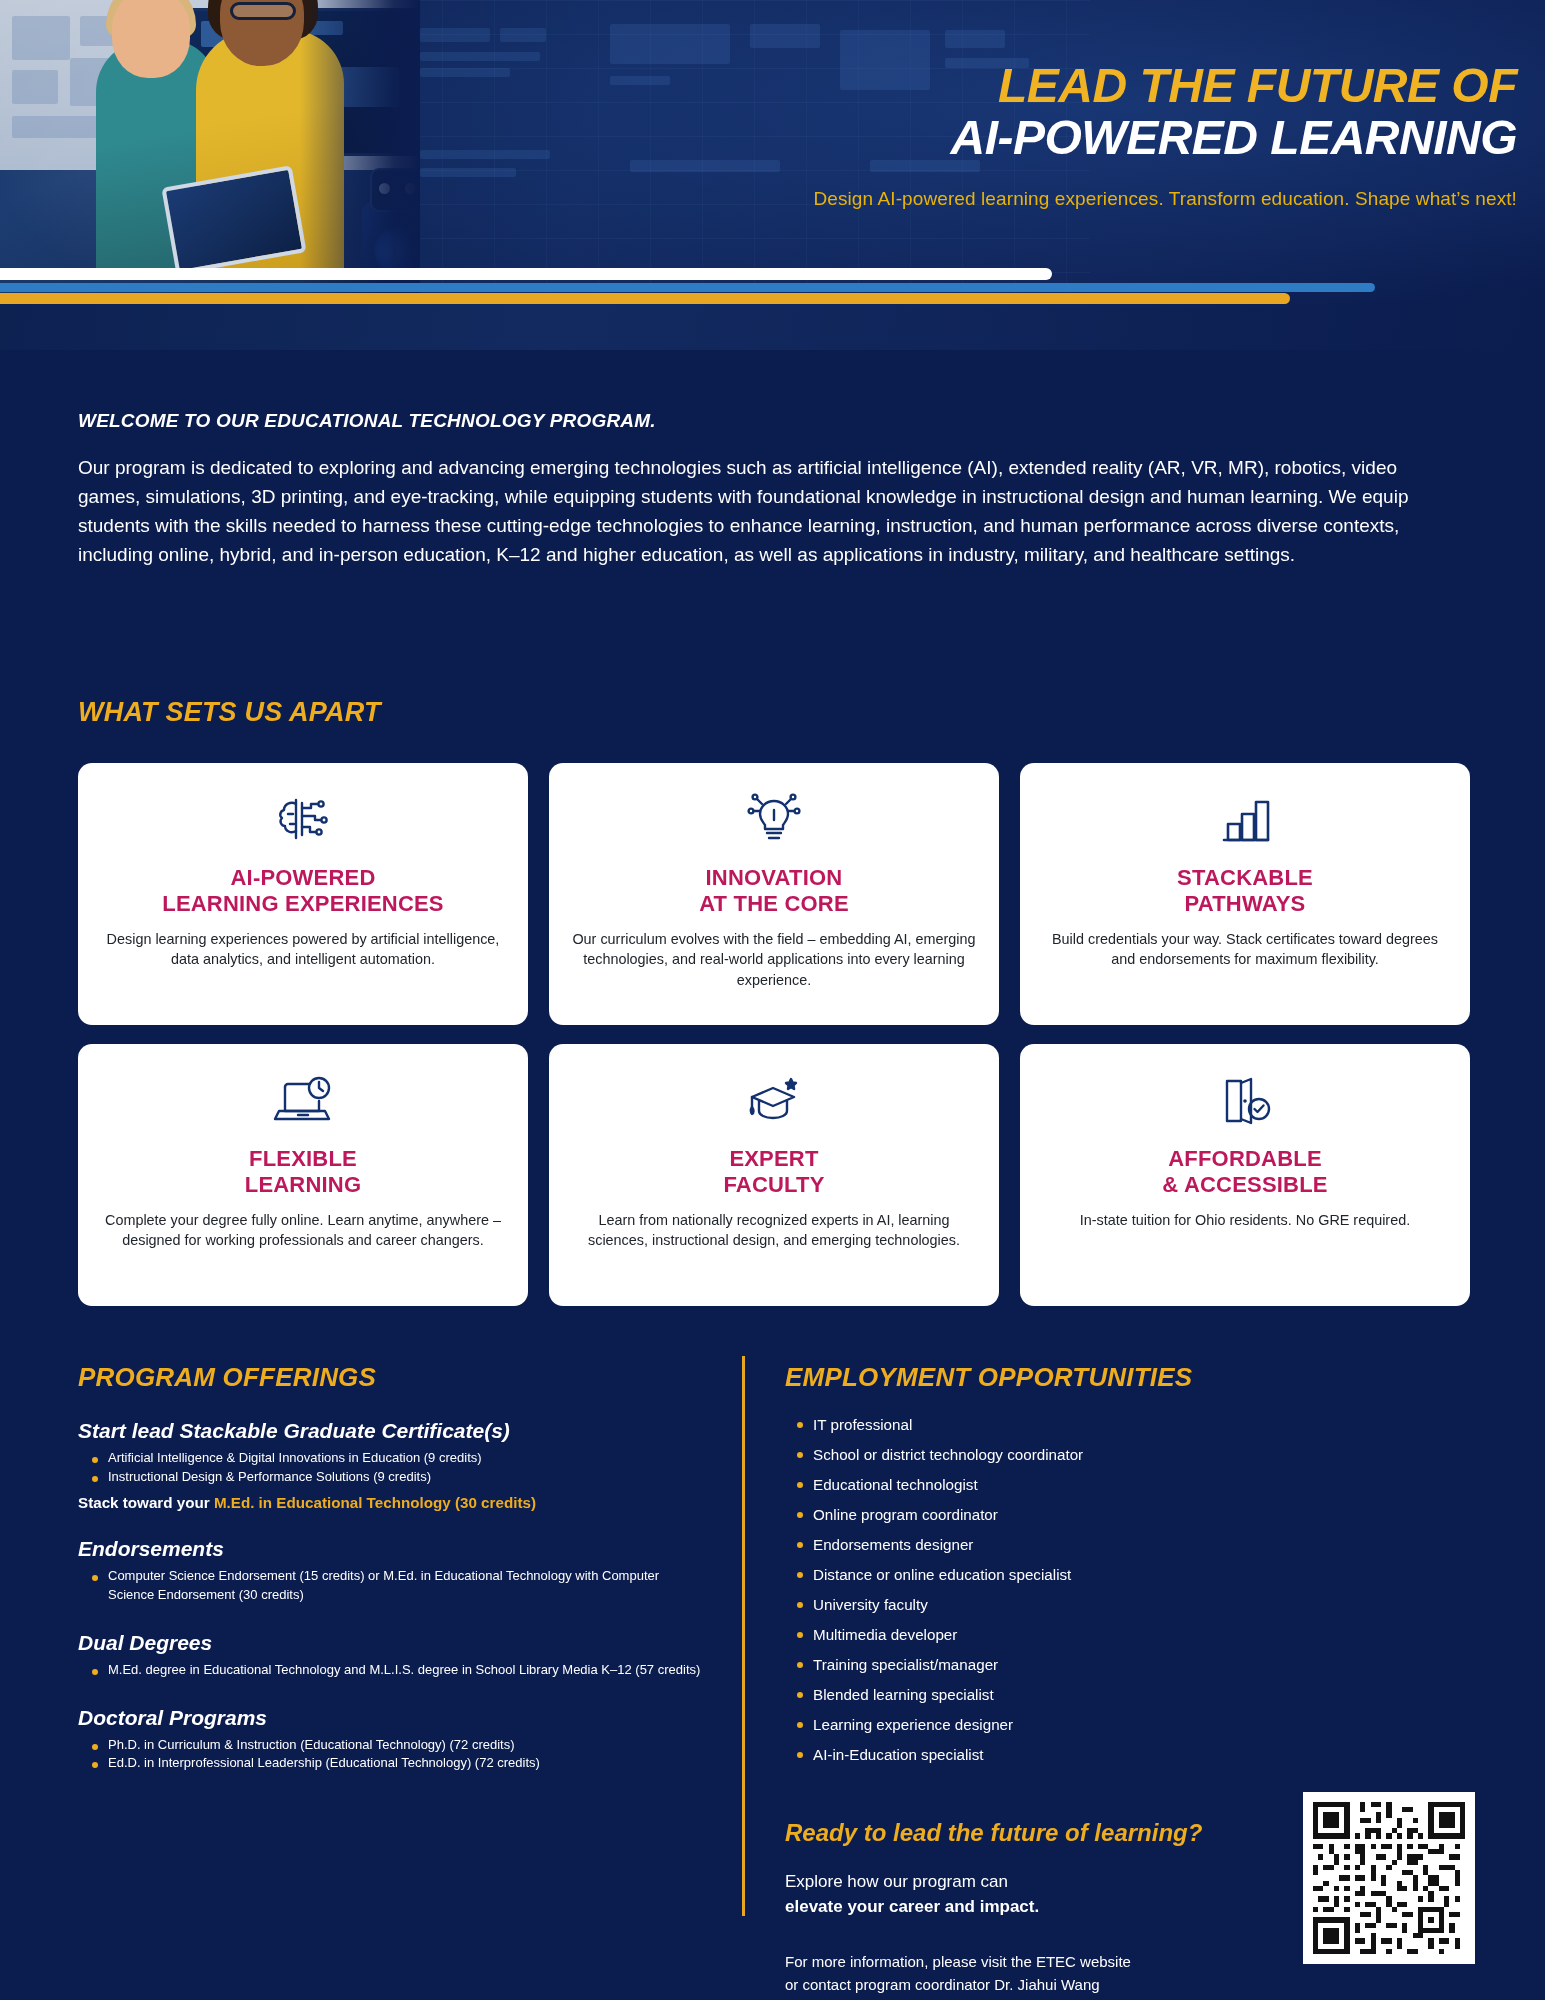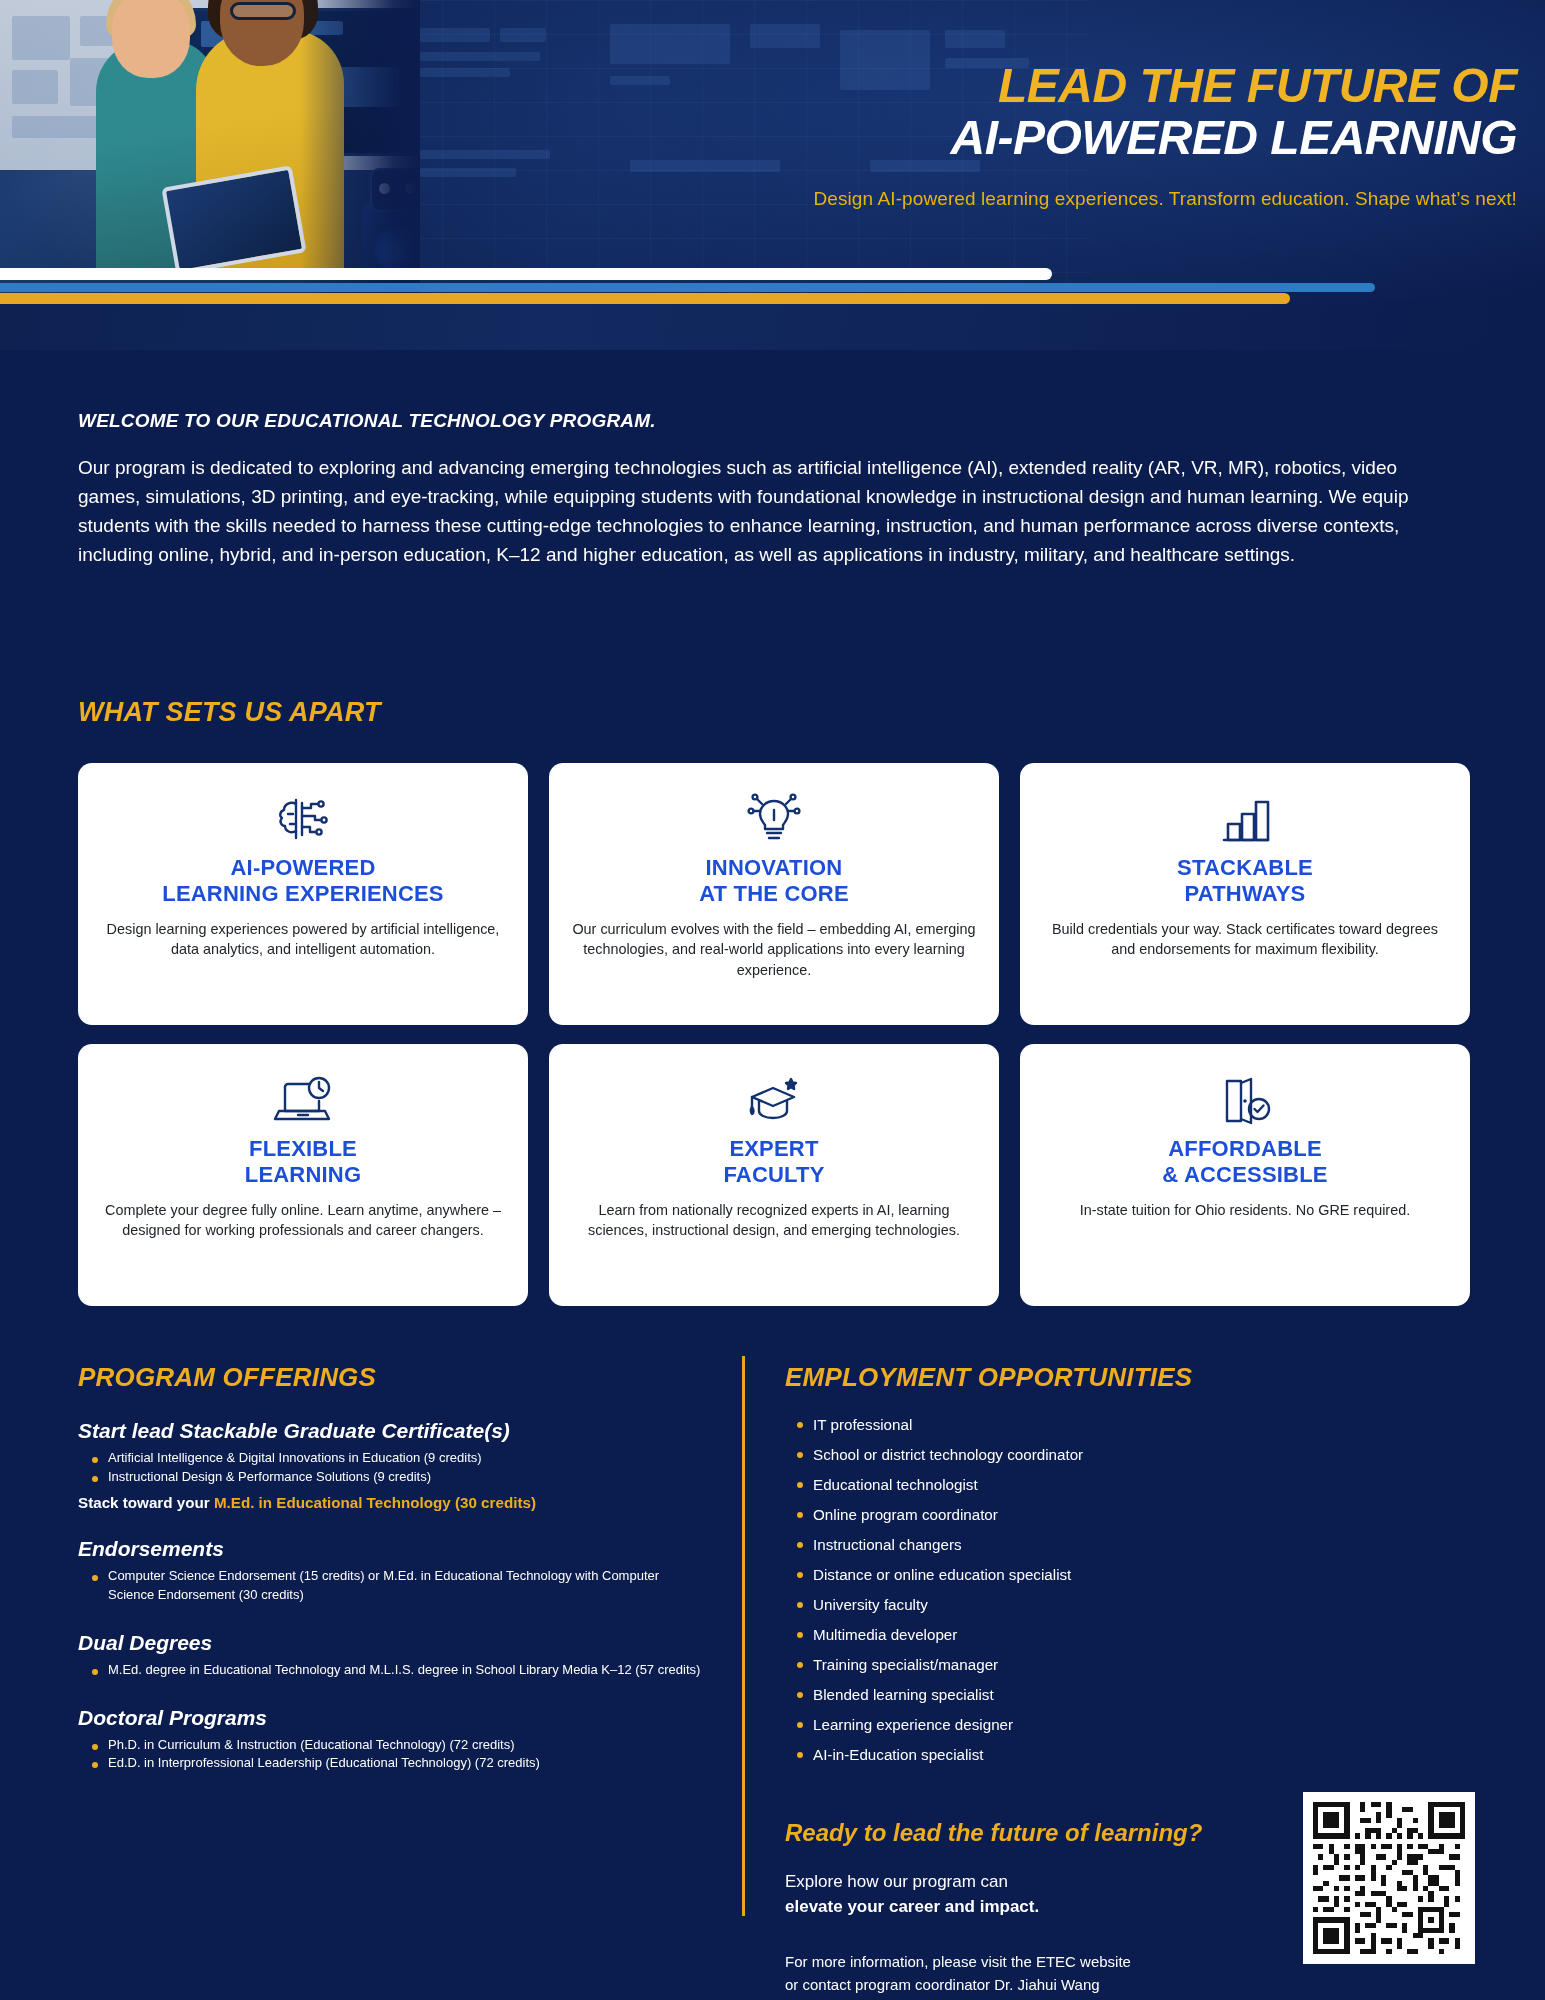--- a/index.html
+++ b/index.html
@@ -185,22 +185,22 @@
   }
   .card {
     background:#ffffff; border-radius: 14px;
     height: 262px;
     padding: 26px 20px 18px;
     text-align: center;
     display: flex; flex-direction: column; align-items: center;
   }
   .card .ico { height: 62px; display:flex; align-items:center; justify-content:center; }
   .card h3 {
-    color:#1d4ed8; font-size: 22px; font-weight: 700; line-height: 1.16;
-    margin-top: 4px; letter-spacing: .2px;
+    color:#be185d; font-size: 22px; font-weight: 700; line-height: 1.16;
+    margin-top: 14px; letter-spacing: .2px;
   }
   .card p {
     color:#20252c; font-size: 14.4px; line-height: 1.42; margin-top: 13px; max-width: 410px;
   }
 
   
   .divider {
     position:absolute; left:742px; top:1356px; width:3px; height:560px;
     background:#e8a722;
   }
@@ -496,21 +496,21 @@
 
   <div class="col-right">
     <div class="sec-title">EMPLOYMENT OPPORTUNITIES</div>
 
     <div class="jobs">
       <ul>
         <li>IT professional</li>
         <li>School or district technology coordinator</li>
         <li>Educational technologist</li>
         <li>Online program coordinator</li>
-        <li>Instructional changers</li>
+        <li>Endorsements designer</li>
         <li>Distance or online education specialist</li>
       </ul>
       <ul>
         <li>University faculty</li>
         <li>Multimedia developer</li>
         <li>Training specialist/manager</li>
         <li>Blended learning specialist</li>
         <li>Learning experience designer</li>
         <li>AI-in-Education specialist</li>
       </ul>

